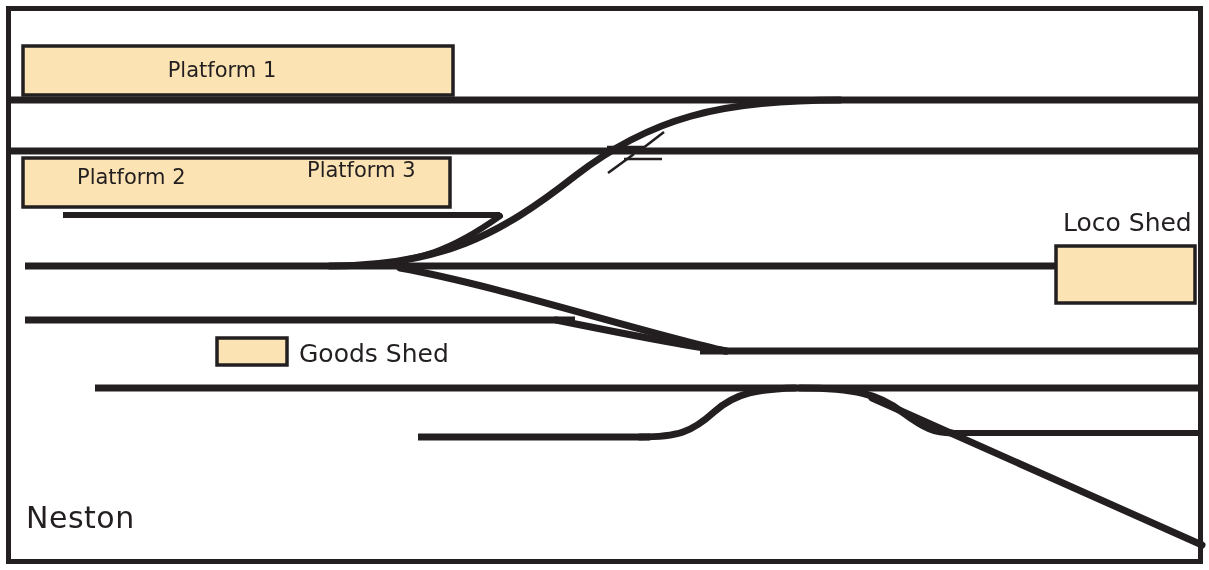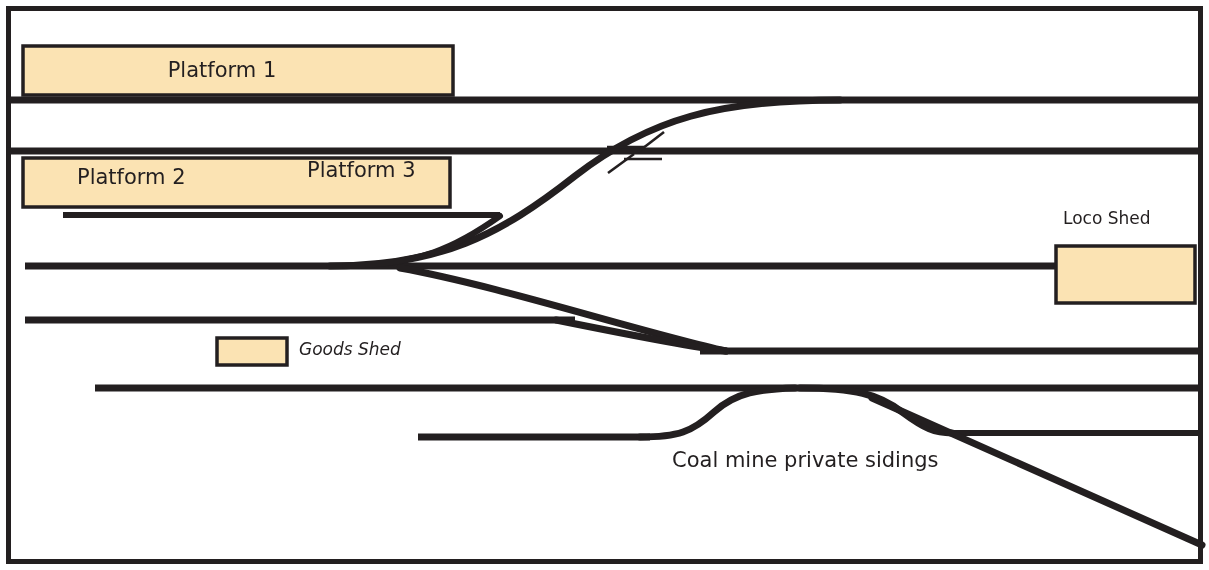--- a/index.html
+++ b/index.html
@@ -27,21 +27,21 @@
   .lbl {
     position: absolute;
     color: #231f20;
     white-space: nowrap;
     line-height: 1;
   }
   .lbl-platform {
     font-size: 21px;
   }
   .lbl-shed {
-    font-size: 17px;
+    font-size: 25px;
   }
   .lbl-siding {
     font-size: 21px;
   }
   .lbl-station {
     font-size: 30px;
     letter-spacing: 0.5px;
   }
 </style>
 </head>
@@ -96,20 +96,20 @@
       <rect x="1056" y="246" width="139" height="57" fill="#fbe3b3" stroke="#231f20" stroke-width="3.5"></rect>
     </g>
   </svg>
 
   <div class="lbl lbl-platform" style="left:23px; top:60px; width:398px; text-align:center;">Platform 1</div>
 
   <div class="lbl lbl-platform" style="left:38px; top:167px;margin-left:39px;">Platform 2</div>
 
   <div class="lbl lbl-platform" style="left:307px; top:160px;">Platform 3</div>
 
-  <div class="lbl lbl-shed" style="left:299px; top:341px;font-style:italic;">Goods Shed</div>
+  <div class="lbl lbl-shed" style="left:299px; top:341px;">Goods Shed</div>
 
   <div class="lbl lbl-shed" style="left:1063px; top:210px;">Loco Shed</div>
 
-  <div class="lbl lbl-siding" style="left:672px; top:450px;">Coal mine private sidings</div>
 
+  <div class="lbl lbl-station" style="left:26px; top:503px;">Neston</div>
 
 </div>
 
 </body></html>

